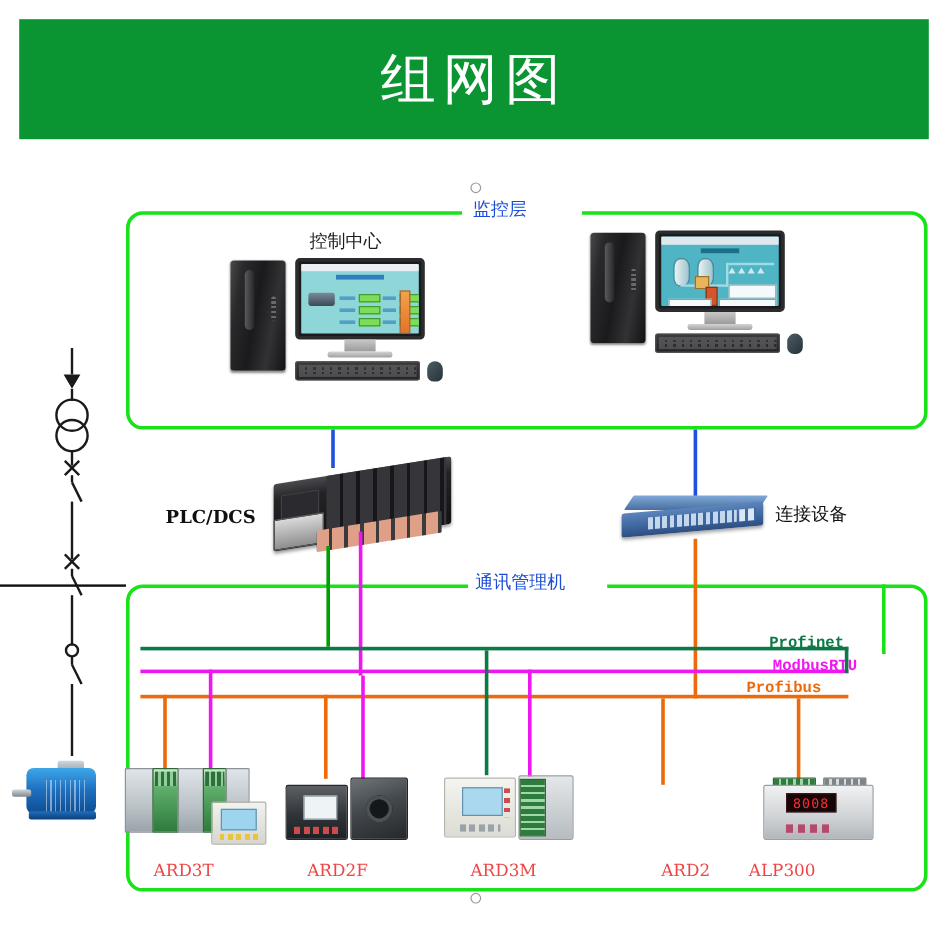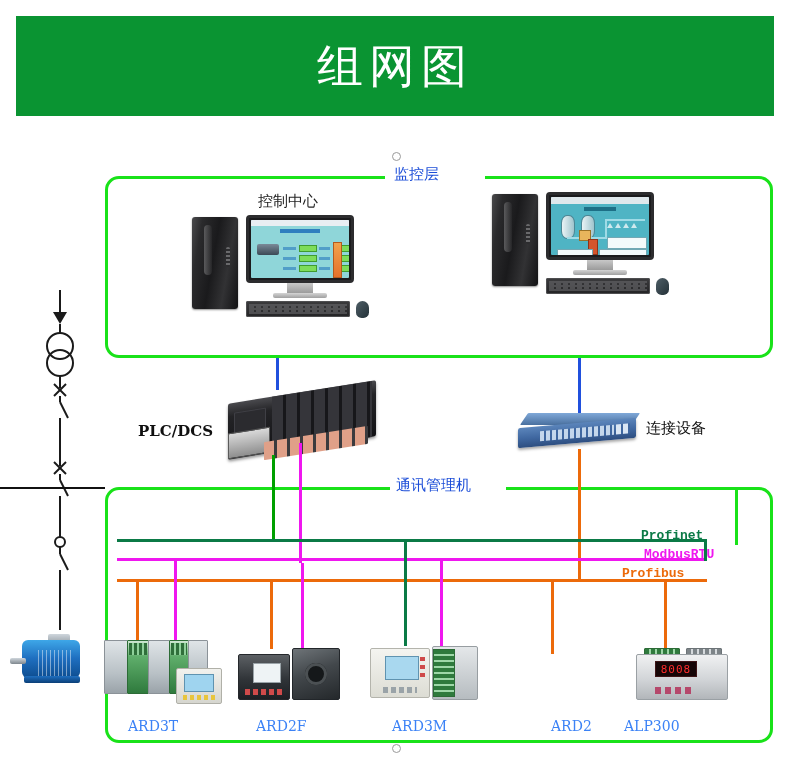--- a/index.html
+++ b/index.html
@@ -205,21 +205,21 @@
 
   
   .proto{
     position:absolute;font-size:13px;font-weight:bold;white-space:nowrap;
     font-family:Liberation Mono, monospace;
   }
   .proto-net{left:641px;top:528px;color:#0b7a46;}
   .proto-bus{left:644px;top:547px;color:#ef17ef;}
   .proto-mod{left:622px;top:566px;color:#ec6a0a;}
   .dev-label{
-    position:absolute;font-size:14px;color:#3b82f6;white-space:nowrap;
+    position:absolute;font-size:14px;color:#ef4444;white-space:nowrap;
     font-family:"DejaVu Serif","Liberation Serif",serif;
   }
 
   .motor-big{position:absolute;left:8px;top:632px;width:86px;height:64px;}
   .mb-body{
     position:absolute;left:14px;top:8px;width:58px;height:38px;border-radius:6px;
     background:linear-gradient(180deg,#3ea7e8 0%,#1f6fc0 48%,#0d4d90 100%);
   }
   .mb-fins{
     position:absolute;left:16px;top:10px;width:36px;height:34px;

